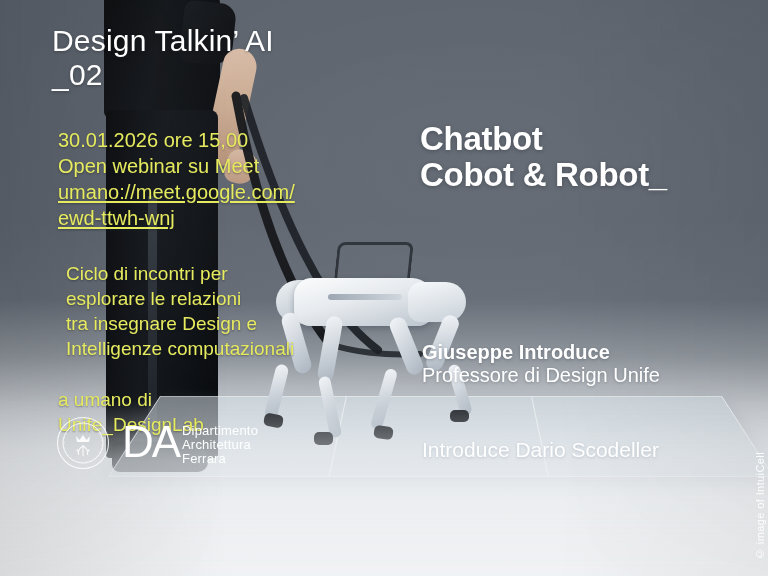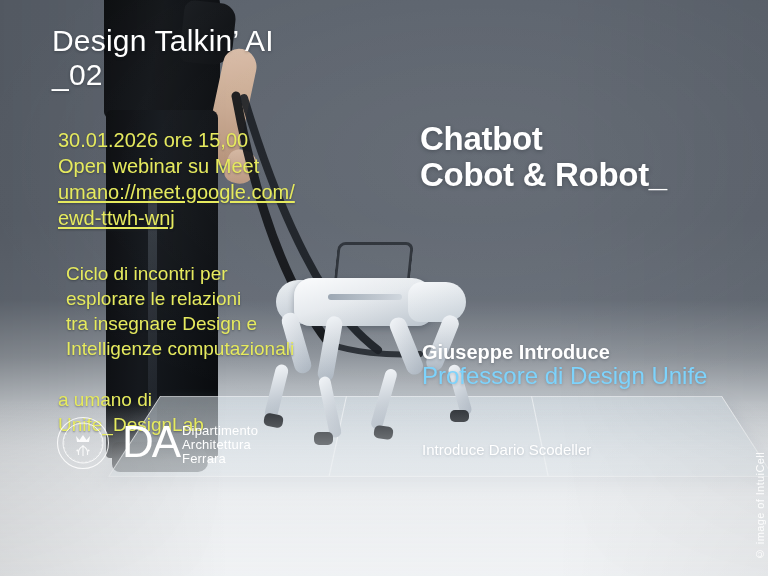--- a/index.html
+++ b/index.html
@@ -151,26 +151,26 @@
     color:#ffffff;font-size:26px;line-height:29px;font-weight:400;
     white-space:pre-line;text-shadow:0 1px 3px rgba(20,25,32,.3);
   }
   .speaker{
     position:absolute;left:422px;top:341px;
     color:#ffffff;font-size:20px;line-height:23px;font-weight:700;
     text-shadow:0 1px 3px rgba(30,40,52,.3);
   }
   .speaker-role{
     position:absolute;left:422px;top:364px;
-    color:#7dd3fc;font-size:24px;line-height:23px;font-weight:400;
+    color:#ffffff;font-size:20px;line-height:23px;font-weight:400;
     text-shadow:0 1px 3px rgba(30,40,52,.25);
   }
   .introduce{
     position:absolute;left:422px;top:438px;
-    color:#ffffff;font-size:15px;line-height:24px;font-weight:400;
+    color:#ffffff;font-size:21px;line-height:24px;font-weight:400;
     text-shadow:0 1px 3px rgba(120,135,150,.35);
   }
 
   
   .logo{position:absolute;left:56px;top:416px;width:230px;height:54px;}
   .seal{position:absolute;left:0;top:0;width:54px;height:54px;}
   .seal svg{display:block;}
   .da{
     position:absolute;left:66px;top:2px;
     color:#ffffff;font-size:44px;line-height:48px;font-weight:400;letter-spacing:-2px;

